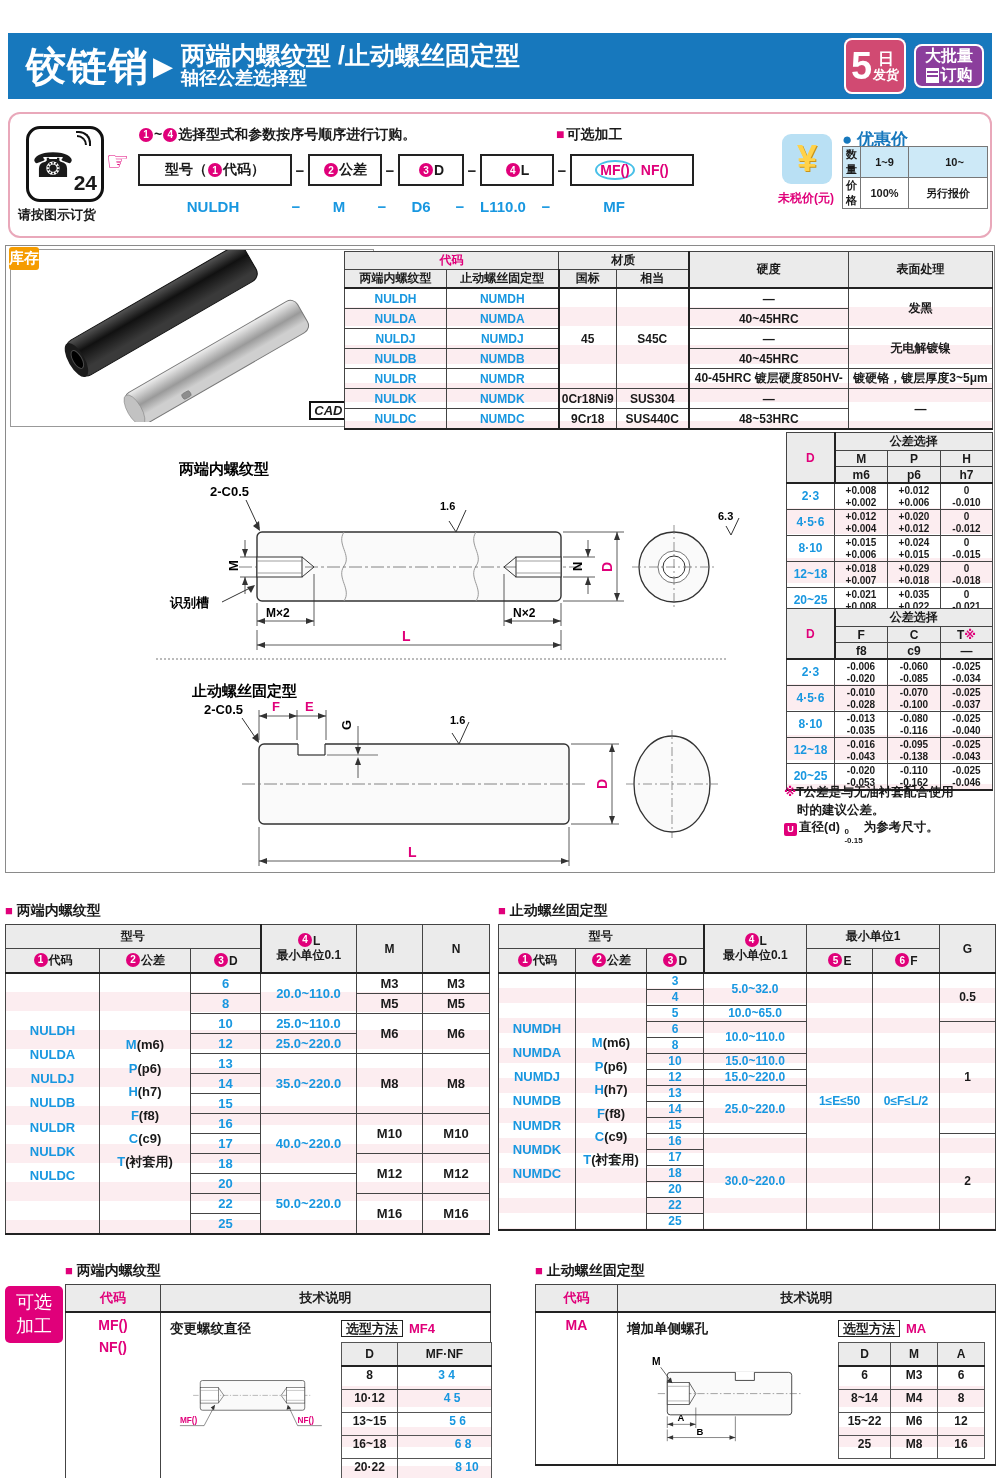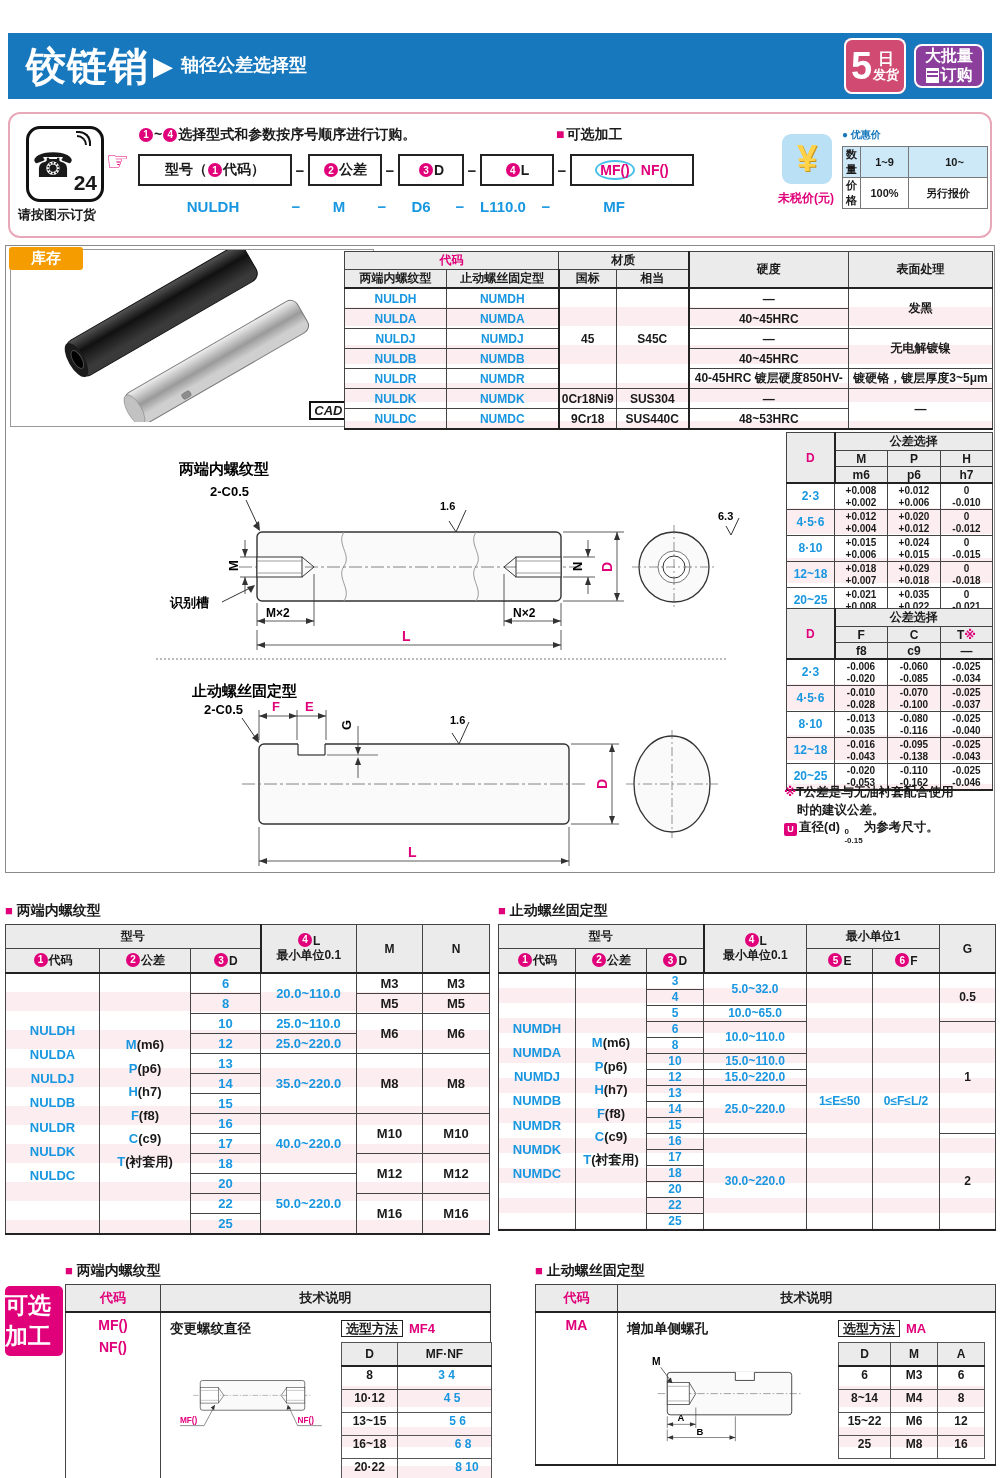--- a/index.html
+++ b/index.html
@@ -42,30 +42,30 @@
   .obox{border:2px solid #222;height:28px;display:flex;align-items:center;justify-content:center;font-weight:bold;font-size:14px;background:#fff;}
   .odash{width:16px;text-align:center;font-weight:bold;font-size:15px;}
   .oval{border:2px solid #49c0e8;border-radius:50%;padding:0 3px;}
   .exrow{left:128px;top:84px;display:flex;align-items:center;color:#1897e0;font-weight:bold;font-size:15px;}
   .excell{display:flex;align-items:center;justify-content:center;}
   
   .price{left:772px;top:14px;width:206px;}
   .yenbox{position:absolute;left:0;top:6px;width:50px;height:50px;background:#b9e0f4;border-radius:9px;display:flex;align-items:center;justify-content:center;}
   .yen{font-size:36px;font-weight:bold;color:#ffd24a;text-shadow:1px 1px 0 #c8931a;}
   .tax{position:absolute;left:-4px;top:62px;font-size:12px;font-weight:bold;color:#e0007a;white-space:nowrap;}
-  .pr-title{position:absolute;left:60px;top:0;font-size:10px;font-weight:bold;color:#1778bd;}
+  .pr-title{position:absolute;left:60px;top:0;font-size:17px;font-weight:bold;color:#1778bd;}
   .pr-bullet{color:#1778bd;}
   table.pr{position:absolute;left:60px;top:18px;border-collapse:collapse;}
   table.pr td{border:1px solid #777;font-size:11px;font-weight:bold;text-align:center;height:17px;padding:0 3px;}
   table.pr tr:first-child td{background:#cde9f7;}
 
   
   .mainbox{left:5px;top:245px;width:988px;height:626px;border:1px solid #8a8a8a;background:#fff;}
   .imgbox{left:4px;top:3px;width:362px;height:176px;border:1px solid #999;background:#fff;}
-  .stock{position:absolute;left:-2px;top:-3px;background:#f59c00;color:#fff;font-weight:bold;font-size:15px;padding:2px 22px;border-radius:3px;z-index:2;}
+  .stock{position:absolute;left:-2px;top:-3px;background:#f59c00;color:#fff;font-weight:bold;font-size:15px;padding:2px 0;border-radius:3px;z-index:2;}
   .cadlogo{position:absolute;right:8px;bottom:6px;display:flex;align-items:center;padding-left:46px;}
   .cadtxt{background:#fff;border:2px solid #111;font-weight:bold;font-style:italic;font-size:13px;padding:0 3px;}
   .cad23{display:flex;flex-direction:column;}
   .cad2d{background:#d22c21;color:#fff;font-size:9px;font-weight:bold;padding:0 3px;}
   .cad3d{background:#1553b5;color:#fff;font-size:9px;font-weight:bold;padding:0 3px;}
 
   
   table.tb{border-collapse:collapse;table-layout:fixed;}
   table.tb th,table.tb td{border:1px solid #444;text-align:center;padding:0;white-space:pre-line;overflow:hidden;}
   table.tb th{background:#ebebeb;font-size:12px;font-weight:bold;}
@@ -102,21 +102,21 @@
   .sechdr .sq{color:#e0007a;margin-right:4px;font-size:13px;}
   .spec th{height:23px;font-size:12px;}
   .spec td{height:19px;font-size:13px;font-weight:bold;}
   .t2 td{height:15px;font-size:12px;line-height:1.1;}
   td.codes{color:#1897e0;font-weight:bold;font-size:13px;line-height:1.85;}
   td.tols{font-size:13px;line-height:1.8;text-align:center;}
   .tl{color:#1897e0;font-weight:bold;}
   .lsub{font-size:12px;}
 
   
-  .optbadge{left:5px;top:1286px;width:58px;background:#e0007a;color:#fff;font-size:23px;font-weight:bold;text-align:left;line-height:1.35;border-radius:5px;padding:4px 0;}
+  .optbadge{left:5px;top:1286px;width:58px;background:#e0007a;color:#fff;font-size:18px;font-weight:normal;text-align:center;line-height:1.35;border-radius:5px;padding:4px 0;}
   table.opt{border-collapse:collapse;table-layout:fixed;}
   table.opt th{background:#ebebeb;border:1px solid #444;font-size:13px;font-weight:bold;height:24px;}
   table.opt thead{border-bottom:2px solid #222;}
   table.opt{border-bottom:2px solid #222;}
   table.opt td{border:1px solid #444;vertical-align:top;}
   td.optcode{color:#e0007a;font-weight:bold;font-size:14px;text-align:center;vertical-align:middle;white-space:pre-line;line-height:1.6;}
   .opt-flex{display:flex;padding:6px 4px 4px 8px;gap:6px;}
   .opt-title{font-size:13.5px;font-weight:bold;margin-bottom:4px;}
   .method{font-size:13px;font-weight:bold;margin-bottom:4px;}
   .mbox{border:1px solid #222;padding:0 4px;background:#fff;}
@@ -133,20 +133,21 @@
 </style>
 </head>
 <body>
 
 <div id="page">
 
   <div class="abs hdr">
     <span class="hdr-title">铰链销</span>
     <span class="hdr-arrow">▶</span>
     <span>
+      <div class="hdr-sub1">两端内螺纹型 /止动螺丝固定型</div>
       <div class="hdr-sub2">轴径公差选择型</div>
     </span>
     <span class="badge badge-ship">
       <span class="ship-num">5</span>
       <span class="ship-col">
         <span class="ship-day">日</span>
         <span class="ship-txt">发货</span>
       </span>
     </span>
     <span class="badge badge-bulk">

